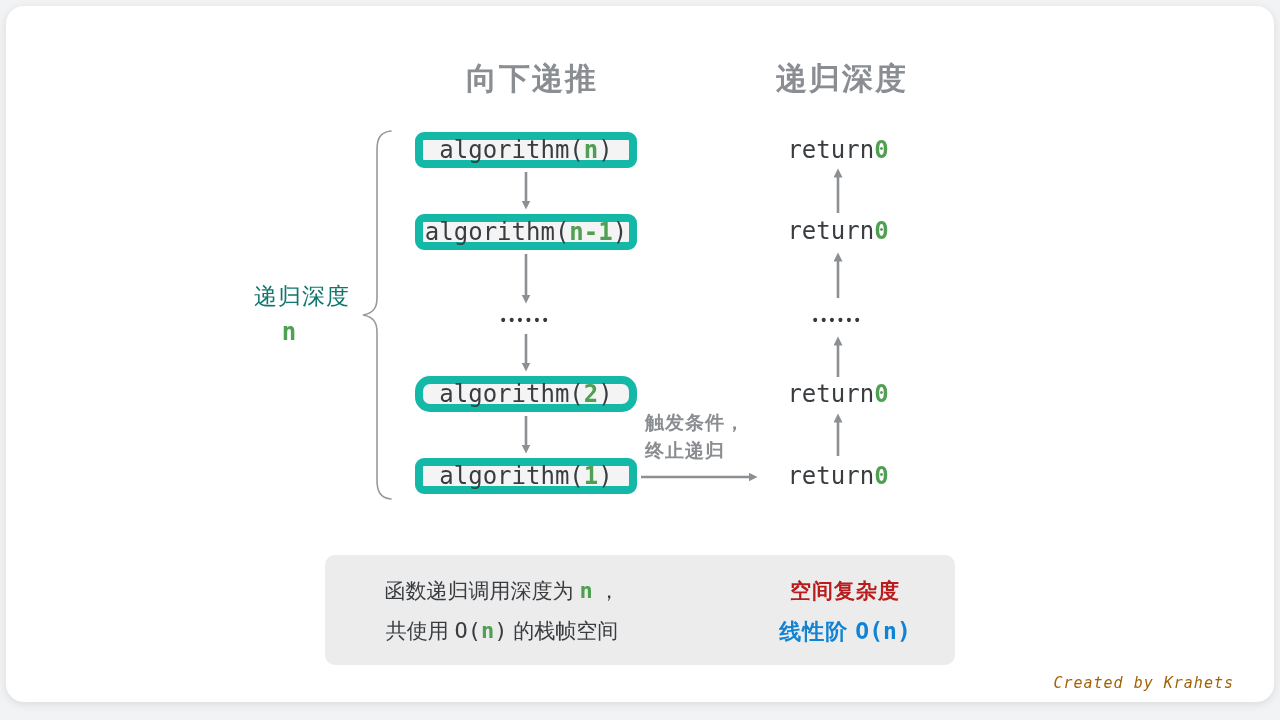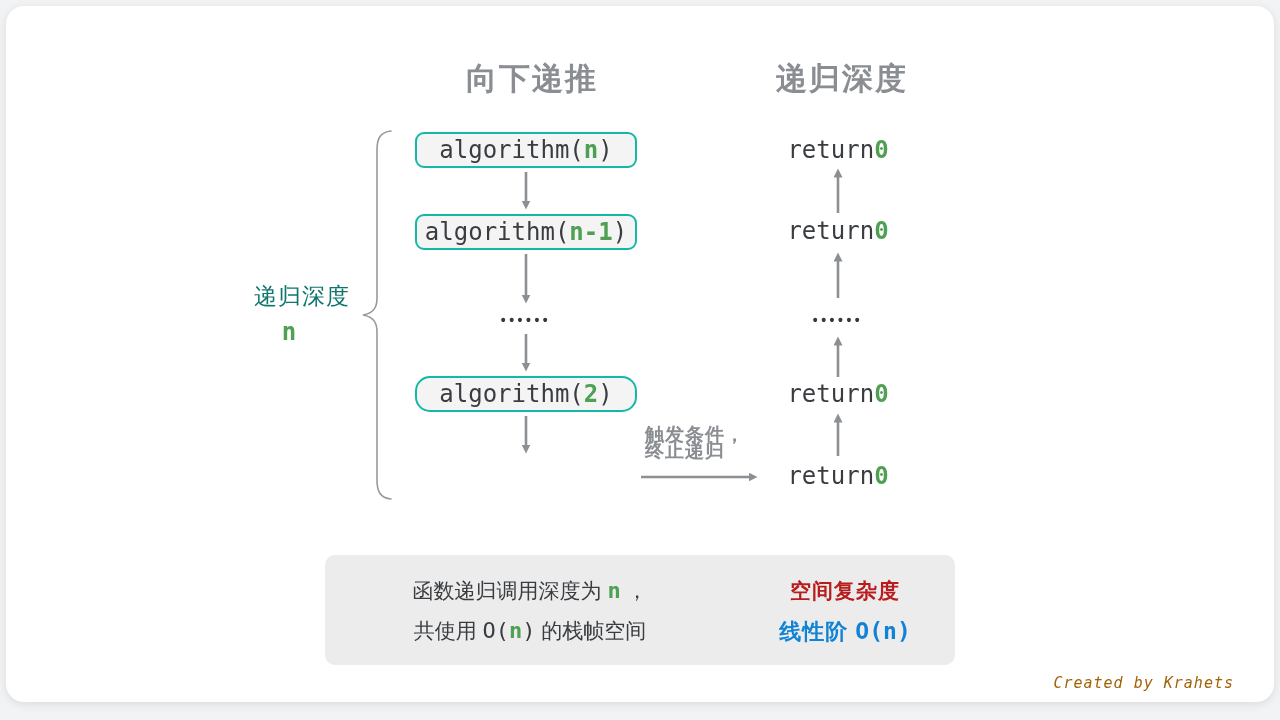--- a/index.html
+++ b/index.html
@@ -15,35 +15,35 @@
   .overlay{position:absolute;left:0;top:0;width:1280px;height:720px;pointer-events:none;}
   .abs{position:absolute;}
   .cx{transform:translateX(-50%);white-space:nowrap;}
   .hdr{font-size:31px;font-weight:bold;color:#8a8d91;letter-spacing:2px;}
   .mono{font-family:"DejaVu Sans Mono","Liberation Mono",monospace;}
   .code{font-family:"DejaVu Sans Mono","Liberation Mono",monospace;font-size:24px;color:#3a3d40;}
   .green{color:#4fa052;font-weight:bold;}
   .blue{color:#1183d4;}
   .callbox{
     position:absolute;left:415px;width:222px;height:36px;
-    background:#f4f4f5;border:2px solid #14b8a6;border-radius:9px;
+    background:#f4f4f5;border:8px solid #14b8a6;border-radius:9px;
     box-sizing:border-box;display:flex;align-items:center;justify-content:center;
   }
   .retrow{height:30px;display:flex;align-items:center;}
   .dots{
     font-size:14px;font-weight:bold;color:#36393c;letter-spacing:3.5px;white-space:nowrap;
   }
   .depth-label{font-size:23px;color:#0f766e;letter-spacing:1px;margin-left:12px;}
   .trigger{font-size:19px;font-weight:bold;color:#8a8d91;letter-spacing:1px;white-space:nowrap;}
   .summary{
     position:absolute;left:325px;top:555px;width:630px;height:110px;
     background:#ececed;border-radius:10px;
   }
   .sum-left{
-    position:absolute;left:360px;top:571px;width:340px;text-align:center;
+    position:absolute;left:332px;top:571px;width:340px;text-align:center;
     font-size:21px;color:#3a3d40;line-height:40px;white-space:nowrap;
   }
   .sum-left .code-inline{font-size:22px;}
   .sum-right{
     position:absolute;left:750px;top:571px;width:190px;text-align:center;
     line-height:40px;white-space:nowrap;
   }
   .result-title{font-size:21px;font-weight:bold;color:#b91c1c;letter-spacing:1px;}
   .result-value{font-size:22px;font-weight:bold;letter-spacing:1px;}
   .result-value .code-inline{font-size:23px;letter-spacing:0;}
@@ -93,20 +93,23 @@
 
   <div class="callbox" style="top:132px;">
     <span class="code"><span>algorithm(</span><span class="green">n</span><span>)</span></span>
   </div>
   <div class="callbox" style="top:214px;">
     <span class="code"><span>algorithm(</span><span class="green">n-1</span><span>)</span></span>
   </div>
   <div class="callbox" style="top:376px;border-radius:15px;">
     <span class="code"><span>algorithm(</span><span class="green">2</span><span>)</span></span>
   </div>
+  <div class="callbox" style="top:458px;">
+    <span class="code"><span>algorithm(</span><span class="green">1</span><span>)</span></span>
+  </div>
 
   <div class="abs cx dots" style="left:526px;top:312px;">••••••</div>
   <div class="abs cx dots" style="left:838px;top:312px;">••••••</div>
 
   <div class="abs cx code retrow" style="left:838px;top:135px;">
       <span>return </span>
       <span class="green">0</span>
     </div>
   <div class="abs cx code retrow" style="left:838px;top:216px;">
       <span>return </span>
@@ -114,21 +117,21 @@
     </div>
   <div class="abs cx code retrow" style="left:838px;top:379px;">
       <span>return </span>
       <span class="green">0</span>
     </div>
   <div class="abs cx code retrow" style="left:838px;top:461px;">
       <span>return </span>
       <span class="green">0</span>
     </div>
 
-  <div class="abs trigger" style="left:645px;top:422px;text-align:center;">触发条件，</div>
+  <div class="abs trigger" style="left:645px;top:410px;text-align:center;">触发条件，</div>
   <div class="abs trigger" style="left:645px;top:438px;">终止递归</div>
 
   <div class="summary"></div>
   <div class="sum-left">
     <div><span>函数递归调用深度为 </span><span class="mono green code-inline">n</span><span> ，</span></div>
     <div><span>共使用 </span><span class="mono code-inline">O(</span><span class="mono green code-inline">n</span><span class="mono code-inline">)</span><span> 的栈帧空间</span></div>
   </div>
   <div class="sum-right">
     <div class="result-title">空间复杂度</div>
     <div class="result-value blue"><span>线性阶 </span><span class="mono code-inline">O(</span><span class="mono code-inline">n</span><span class="mono code-inline">)</span></div>

